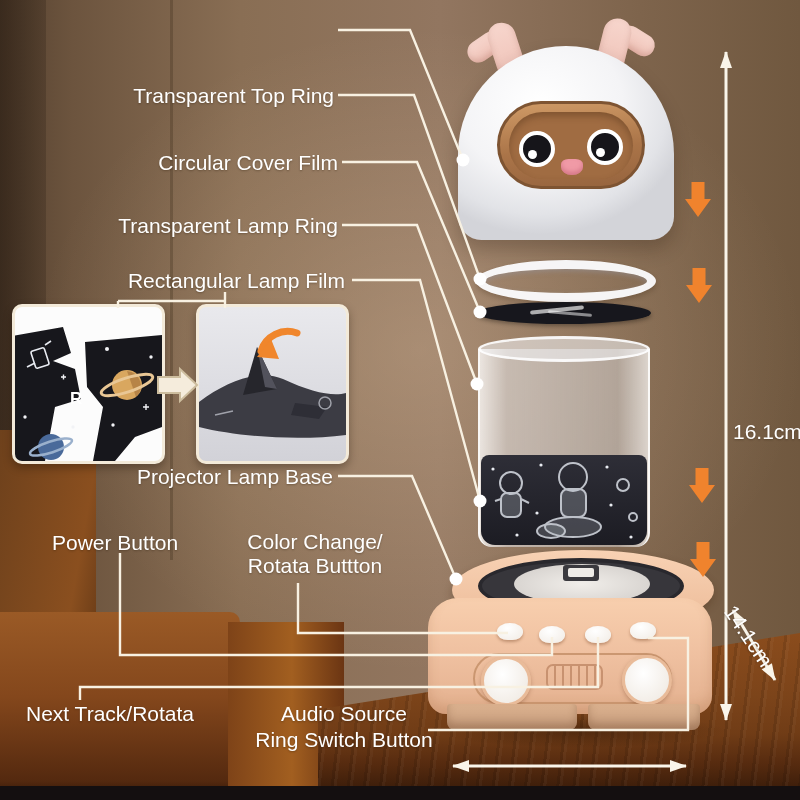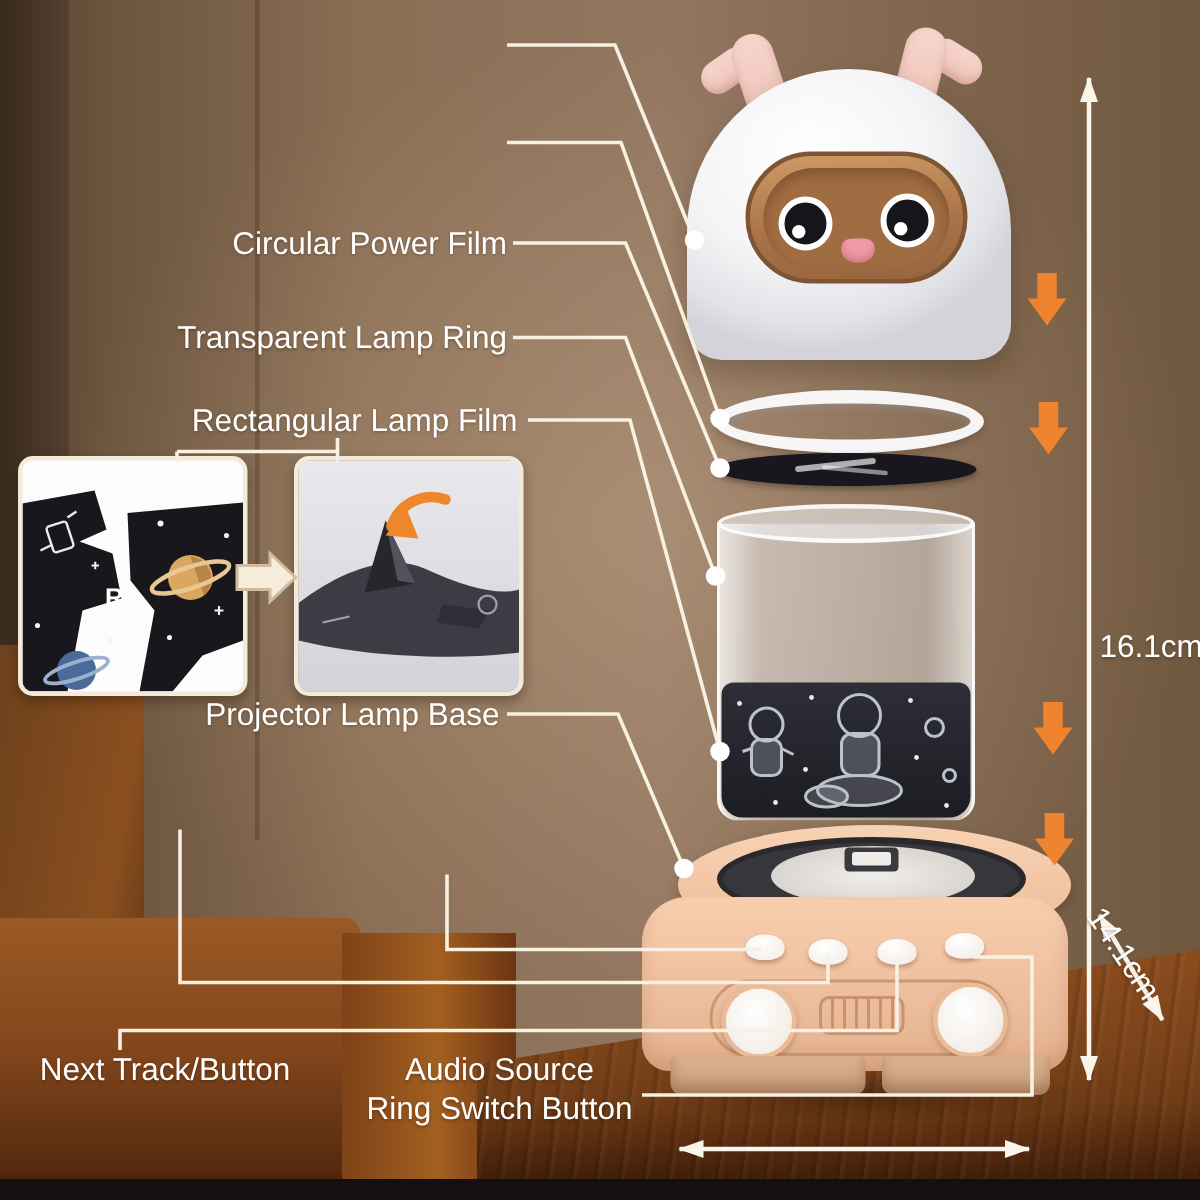--- a/index.html
+++ b/index.html
@@ -240,27 +240,33 @@
     </g>
 
     <g fill="#f0832d">
       <path transform="translate(698,182)" d="M-6.5,0 H6.5 V17 H13 L0,35 L-13,17 H-6.5 Z"></path>
       <path transform="translate(699,268)" d="M-6.5,0 H6.5 V17 H13 L0,35 L-13,17 H-6.5 Z"></path>
       <path transform="translate(702,468)" d="M-6.5,0 H6.5 V17 H13 L0,35 L-13,17 H-6.5 Z"></path>
       <path transform="translate(703,542)" d="M-6.5,0 H6.5 V17 H13 L0,35 L-13,17 H-6.5 Z"></path>
     </g>
   </svg>
 
-  <div class="lbl rt" style="right:462px;top:151px;">Circular Power Film</div>
+  <div class="lbl rt" style="right:466px;top:84px;">Transparent Top Ring</div>
+  <div class="lbl rt" style="right:462px;top:151px;">Circular Cover Film</div>
   <div class="lbl rt" style="right:462px;top:214px;">Transparent Lamp Ring</div>
   <div class="lbl rt" style="right:455px;top:269px;">Rectangular Lamp Film</div>
   <div class="lbl rt" style="right:467px;top:465px;">Projector Lamp Base</div>
+  <div class="lbl" style="left:52px;top:531px;">Power Button</div>
+  <div class="lbl ctr" style="left:235px;top:530px;width:160px;">
+    <div>Color Change/</div>
+    <div>Rotata Buttton</div>
+  </div>
   <div class="lbl ctr" style="left:12px;top:701px;width:196px;line-height:26px;">
-    <div>Next Track/Button</div>
-  </div>
-  <div class="lbl ctr" style="left:235px;top:701px;width:196px;line-height:26px;">
+    <div>Next Track/Rotata</div>
+  </div>
+  <div class="lbl ctr" style="left:246px;top:701px;width:196px;line-height:26px;">
     <div>Audio Source</div>
     <div>Ring Switch Button</div>
   </div>
   <div class="lbl dim" style="left:733px;top:420px;">16.1cm</div>
   <div class="lbl dim rot" style="left:739px;top:601px;">14.1cm</div>
 
 </div>
 
 </body></html>

